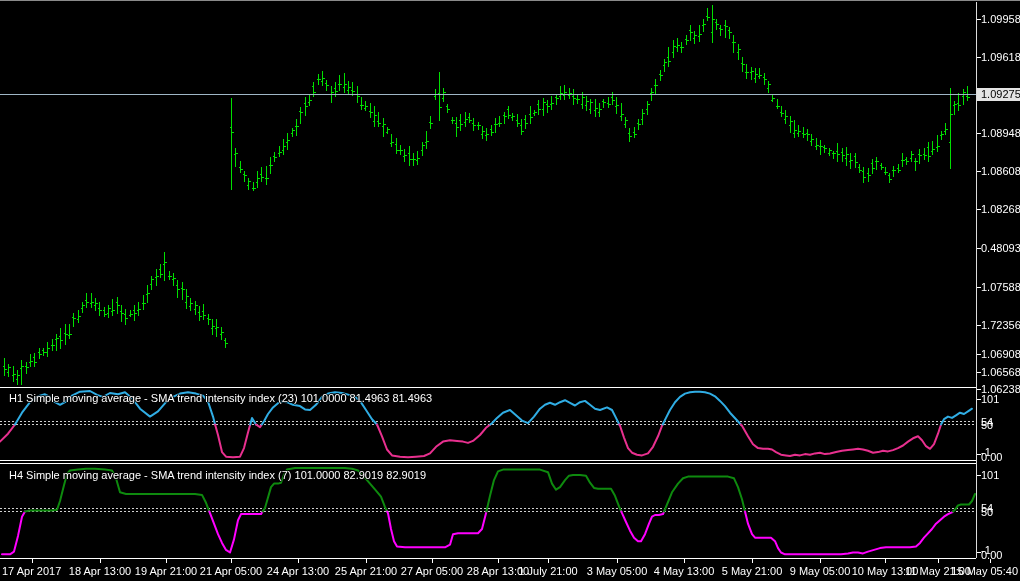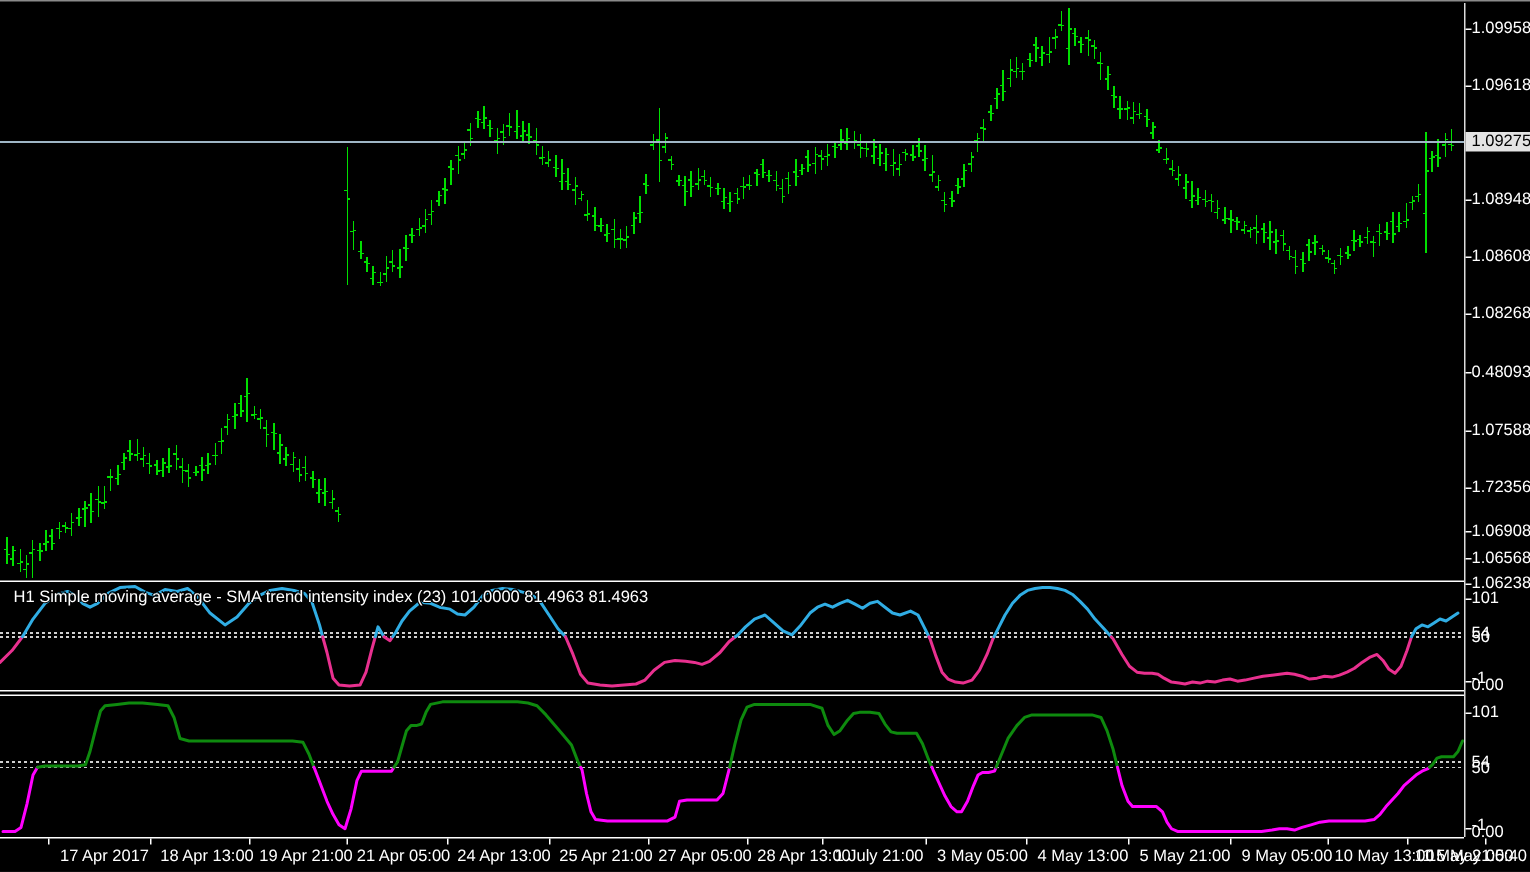--- a/index.html
+++ b/index.html
@@ -1,18 +1,18 @@
 <!DOCTYPE html>
 <html><head>
 <meta charset="utf-8">
 <style>
   html,body{margin:0;padding:0;background:#1a1a1a;}
   #mt4{position:relative;width:1020px;height:581px;background:#000;overflow:hidden;
        font-family:"Liberation Sans",sans-serif;border-top:1px solid #8a8a8a;box-sizing:border-box;}
-  .lbl{position:absolute;color:#fff;font-size:11px;line-height:13px;white-space:nowrap;margin-left:38px;}
+  .lbl{position:absolute;color:#fff;font-size:11px;line-height:13px;white-space:nowrap;}
   .hdr{position:absolute;left:8px;top:6px;color:#fff;font-size:12px;line-height:14px;white-space:nowrap;}
   .hdr span{margin-right:6px;}
   .tri{display:inline-block;width:0;height:0;border-left:5px solid transparent;
        border-right:5px solid transparent;border-top:6px solid #fff;margin-right:6px;}
   .sep{position:absolute;left:0;width:976px;height:1px;background:#fff;}
   .vaxis{position:absolute;top:1px;left:976px;width:1px;height:556px;background:#dcdcdc;}
   .ptick{position:absolute;width:4px;height:1px;background:#fff;left:977px;}
   .ttick{position:absolute;width:1px;height:4px;background:#fff;top:558px;}
   .panelabel{position:absolute;left:9px;color:#fff;font-size:11px;line-height:13px;white-space:nowrap;z-index:5;
              text-shadow:1px 0 0 #000,-1px 0 0 #000,0 1px 0 #000,0 -1px 0 #000;}
@@ -62,20 +62,21 @@
       <path d="M953.0 510.5L955.0 508.8L958.0 504.4L961.0 503.5L965.0 503.5L969.0 503.5L972.0 500.0L975.0 493.0" stroke="#0e8a0e" stroke-width="2" fill="none" stroke-linejoin="round" stroke-linecap="round"></path>
     </svg>
 
   <div class="sep" style="top:386px"></div>
   <div class="sep" style="top:459px"></div>
   <div class="sep" style="top:462px"></div>
   <div class="sep" style="top:557px"></div>
   <div class="vaxis"></div>
 
   <div class="panelabel" style="top:391px">H1 Simple moving average - SMA trend intensity index (23) 101.0000 81.4963 81.4963</div>
+  <div class="panelabel" style="top:468px">H4 Simple moving average - SMA trend intensity index (7) 101.0000 82.9019 82.9019</div>
 
   <div id="price-axis">
       <div class="axlbl" style="top: 12px;">1.09958</div>
       <div class="axlbl" style="top: 50px; text-align: center;">1.09618</div>
       <div class="axlbl" style="top: 126px;">1.08948</div>
       <div class="axlbl" style="top: 164px;">1.08608</div>
       <div class="axlbl" style="top: 202px;">1.08268</div>
       <div class="axlbl" style="top: 241px;">0.48093</div>
       <div class="axlbl" style="top: 280px;">1.07588</div>
       <div class="axlbl" style="top: 318px;">1.72356</div>

